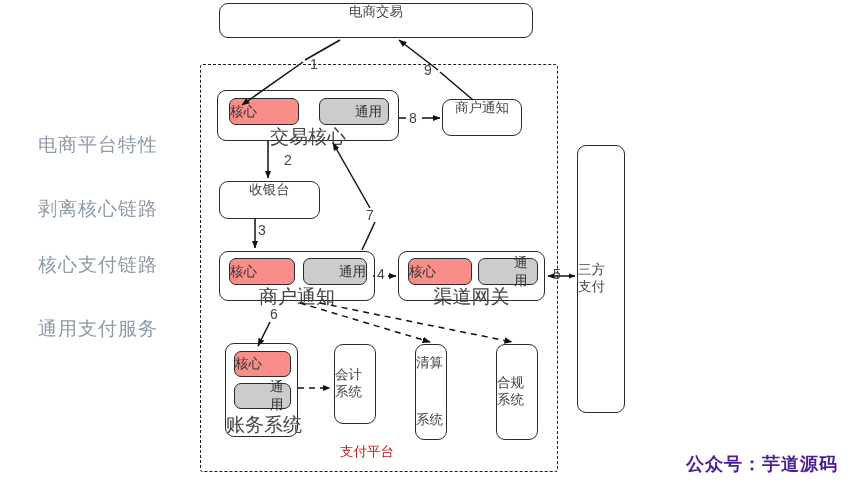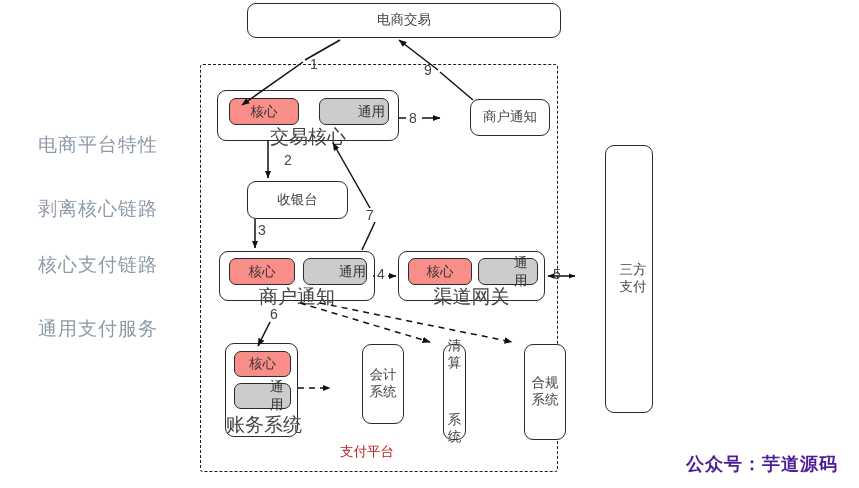--- a/index.html
+++ b/index.html
@@ -10,25 +10,25 @@
   .txt{position:absolute;color:#444;}
   
   .caption{position:absolute;left:8px;width:180px;text-align:center;
            font-size:19px;color:#8c99a6;letter-spacing:1px;white-space:nowrap;}
   
   .node{position:absolute;border:1.6px solid #2b2b2b;border-radius:9px;background:#fff;
         box-sizing:border-box;}
   .node-label{position:absolute;left:0;right:0;text-align:center;color:#444;font-size:19px;
               white-space:nowrap;}
   .chip{position:absolute;border:1.6px solid #2b2b2b;border-radius:7px;box-sizing:border-box;
-        display:flex;align-items:center;justify-content:center;font-size:13.5px;color:#333;}
+        display:flex;align-items:center;font-size:13.5px;color:#333;}
   .chip.core{background:#f98d8a;}
   .chip.common{background:#cccccc;padding-left:35px;}
-  .centered{display:flex;align-items:center;justify-content:center;
-            text-align:center;font-size:13.5px;color:#444;line-height:1.25;margin-left:28px;}
+  .centered{display:flex;align-items:flex-start;justify-content:center;
+            text-align:center;font-size:13.5px;color:#444;line-height:1.25;}
   .edge-num{position:absolute;font-size:14px;color:#444;white-space:nowrap;}
   .watermark{position:absolute;font-size:18px;color:#4c1d95;white-space:nowrap;
              font-weight:bold;letter-spacing:1px;}
   .boundary{position:absolute;border:1.6px dashed #1c1c1c;border-radius:3px;box-sizing:border-box;}
 </style>
 </head>
 <body>
 
 <div id="stage">
 
@@ -74,41 +74,41 @@
   <div class="node" style="left:398px;top:251px;width:147px;height:50px;">
     <div class="chip core" style="left:9px;top:6px;width:64px;height:27px;">
       <span>核心</span>
     </div>
     <div class="chip common" style="left:79px;top:6px;width:60px;height:27px;">
       <span>通用</span>
     </div>
     <div class="node-label" style="top:32px;">渠道网关</div>
   </div>
 
-  <div class="node centered" style="left:577px;top:145px;width:48px;height:268px;flex-direction:column;padding-left:8px;">
+  <div class="node centered" style="left:577px;top:145px;width:48px;height:268px;flex-direction:column;">
     <span>三方</span>
     <span>支付</span>
   </div>
 
   <div class="node" style="left:225px;top:343px;width:73px;height:94px;">
     <div class="chip core" style="left:8px;top:7px;width:57px;height:26px;">
       <span>核心</span>
     </div>
     <div class="chip common" style="left:8px;top:39px;width:57px;height:26px;">
       <span>通用</span>
     </div>
     <div class="node-label" style="top:68px;">账务系统</div>
   </div>
 
   <div class="node centered" style="left:334px;top:344px;width:42px;height:80px;flex-direction:column;">
     <span>会计</span>
     <span>系统</span>
   </div>
 
-  <div class="node centered" style="left:415px;top:344px;width:23px;height:96px;flex-direction:column;gap:40px;">
+  <div class="node centered" style="left:415px;top:344px;width:32px;height:96px;flex-direction:column;gap:40px;">
     <span>清算</span>
     <span>系统</span>
   </div>
 
   <div class="node centered" style="left:496px;top:344px;width:42px;height:96px;flex-direction:column;">
     <span>合规</span>
     <span>系统</span>
   </div>
 
   <div class="txt" style="left:340px;top:443px;font-size:13.5px;color:#b91c1c;">支付平台</div>

